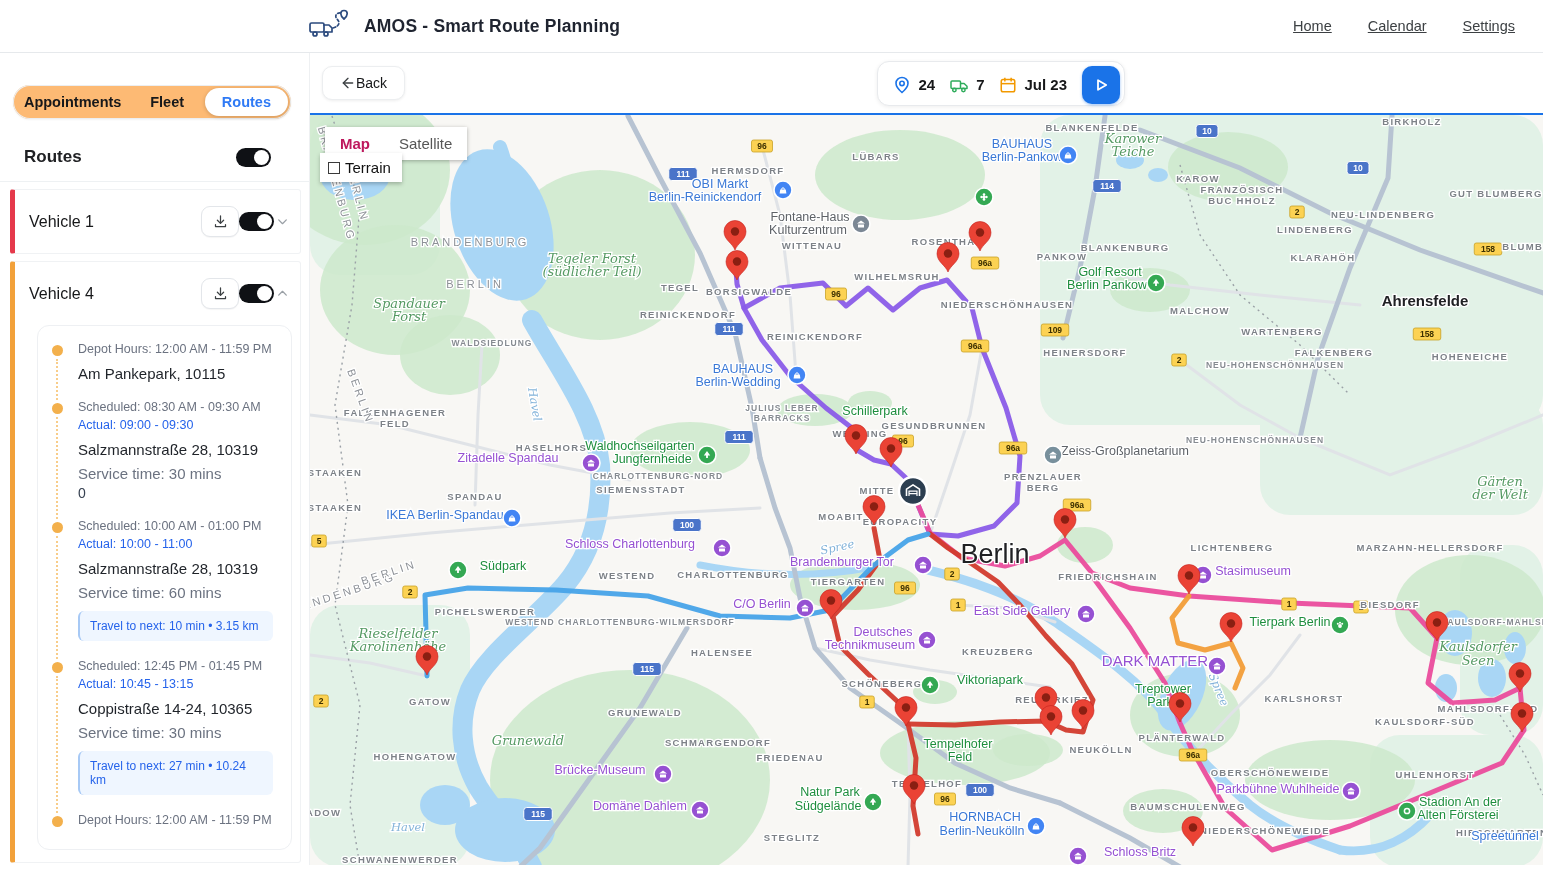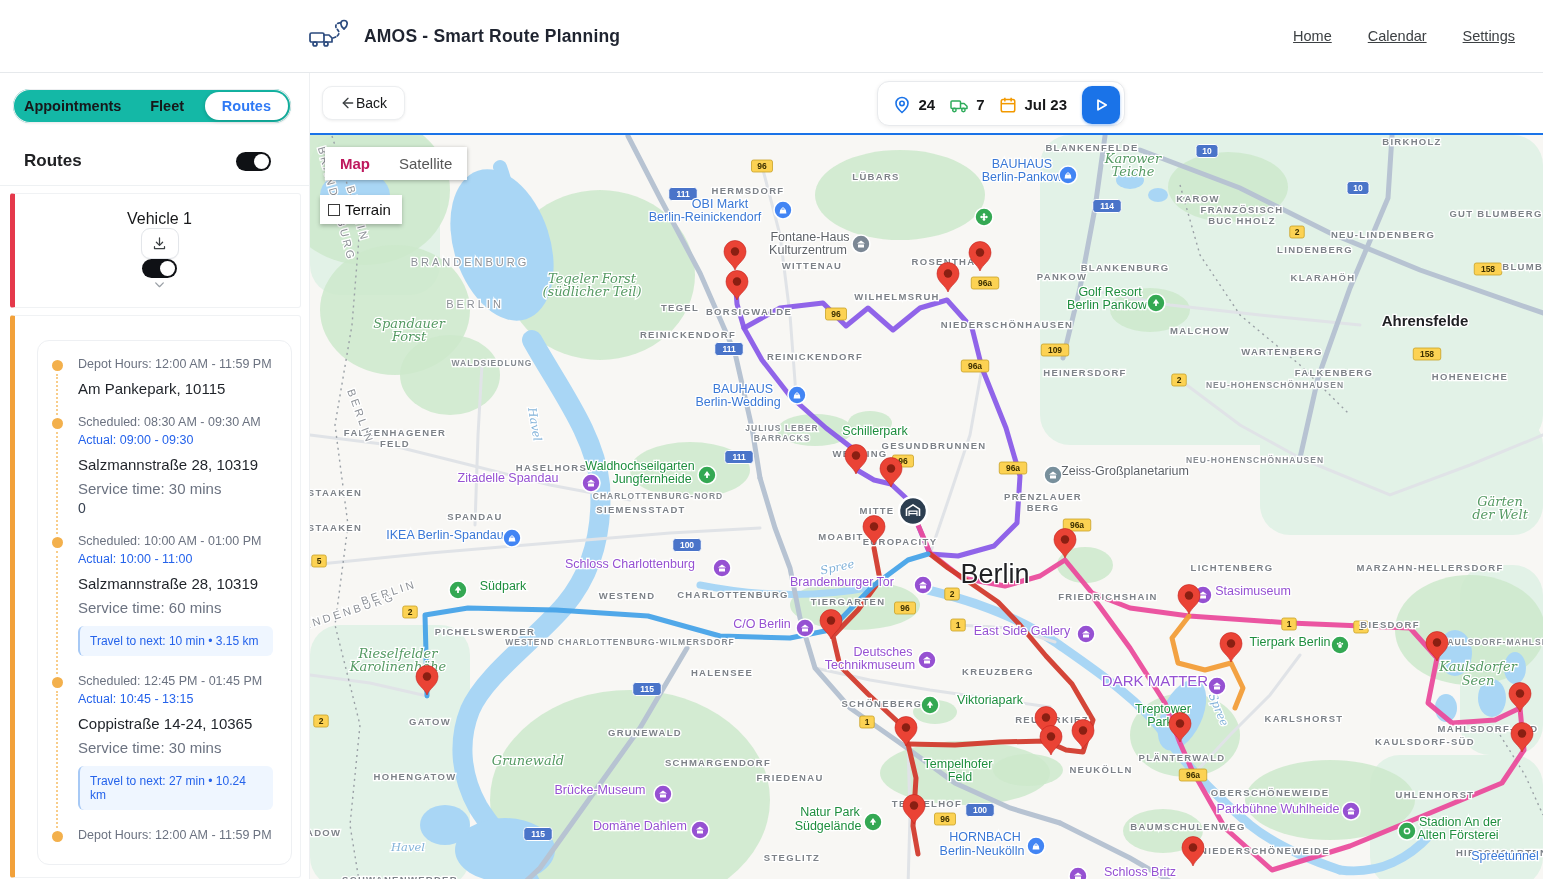--- a/index.html
+++ b/index.html
@@ -1,43 +1,43 @@
 <!DOCTYPE html>
 <html><head>
 <meta charset="utf-8">
 <style>
   html,body{margin:0;padding:0;width:1543px;height:879px;overflow:hidden;background:#fff;
     font-family:"Liberation Sans",sans-serif;color:#202124;}
   *{box-sizing:border-box;}
   
-  .app-header{height:73px;display:flex;align-items:center;padding-left:308px;padding-right:18px;
+  .app-header{height:53px;display:flex;align-items:center;padding-left:308px;padding-right:18px;
     border-bottom:1px solid #e6e9ec;background:#fff;}
   .logo{display:flex;align-items:center;margin-right:14px;}
   .app-title{font-size:17.5px;font-weight:bold;color:#1f2430;letter-spacing:.2px;}
   .top-nav{margin-left:auto;display:flex;gap:36px;font-size:14.5px;color:#3c4043;padding-right:10px;text-decoration:underline;}
   .top-nav span{cursor:pointer;}
   
   .content{display:flex;height:812px;}
   aside{width:310px;background:#fff;padding-top:16px;position:relative;overflow:hidden;border-right:1px solid #eef0f2;}
   main{flex:1;display:flex;flex-direction:column;min-width:0;}
   
-  .tabs{margin:0 18px 22px 13px;background:#14b8a6;border-radius:18px;display:flex;align-items:center;
+  .tabs{margin:16px 18px 22px 13px;background:#fdba74;border-radius:18px;display:flex;align-items:center;
     padding:3px;box-shadow:inset 0 0 0 1px #eceef0, 0 1px 2px rgba(0,0,0,.05);}
   .tab{text-align:center;font-weight:bold;font-size:14.5px;color:#17181a;padding:6px 0;border-radius:15px;cursor:pointer;}
   .tab:nth-child(1){flex:1.5;} .tab:nth-child(2){flex:1;} .tab:nth-child(3){flex:1.1;}
   .tab.active{background:#fff;color:#2f7af5;box-shadow:0 1px 4px rgba(0,0,0,.2);}
   
   .routes-head{display:flex;align-items:center;padding:6px 38px 14px 24px;border-bottom:1px solid #eef1f3;}
   .routes-head .t{font-size:17px;font-weight:bold;flex:1;}
   .switch{width:35px;height:19px;border-radius:10px;background:#0f1115;position:relative;flex:0 0 auto;cursor:pointer;}
   .switch::after{content:'';position:absolute;right:2px;top:2px;width:15px;height:15px;border-radius:50%;background:#fff;}
   
   .vehicle-card{margin:7px 8px 7px 10px;border:1px solid #f0f2f4;border-left:5px solid var(--vc,#ccc);
     border-radius:3px;background:#fff;padding:12px 8px 12px 12px;}
-  .vehicle-head{display:flex;align-items:center;padding:4px 2px;flex-direction:column;}
+  .vehicle-head{display:flex;align-items:center;padding:4px 2px;}
   .vehicle-name{font-size:16px;color:#17181a;flex:1;}
   .dl-btn{width:38px;height:31px;border:1px solid #e3e6ea;border-radius:9px;background:#fff;display:flex;
     align-items:center;justify-content:center;cursor:pointer;box-shadow:0 1px 1px rgba(0,0,0,.04);}
   .chev{width:16px;display:flex;align-items:center;justify-content:center;cursor:pointer;}
   .stops-panel{margin:12px 0 0 10px;border:1px solid #eef0f3;border-radius:12px;padding:16px 8px 4px 0;}
   .stop{display:flex;}
   .dotcol{width:38px;display:flex;flex-direction:column;align-items:center;flex:0 0 auto;}
   .dot{width:11px;height:11px;border-radius:50%;background:#f3b04c;margin-top:3px;flex:0 0 auto;}
   .vline{flex:1;width:0;border-left:2px dotted #f8cd8a;margin-top:3px;}
   .stop-body{flex:1;padding:0 10px 18px 2px;min-width:0;}
@@ -57,21 +57,21 @@
   .badge{display:flex;gap:7px;align-items:center;font-weight:600;font-size:15px;color:#17181a;}
   .play-btn{width:38px;height:38px;background:#1a73e8;border:none;border-radius:10px;display:flex;align-items:center;
     justify-content:center;cursor:pointer;box-shadow:0 1px 3px rgba(26,115,232,.45);}
   
   .map-wrap{flex:1;position:relative;border-top:2px solid #1a73e8;overflow:hidden;background:#f8f7f4;}
   #map-svg{position:absolute;left:0;top:0;}
   .map-controls{position:absolute;top:12px;left:15px;font-family:"Liberation Sans",sans-serif;}
   .mc-row{display:flex;background:#fff;box-shadow:0 1px 4px rgba(0,0,0,.3);height:33px;width:142px;}
   .mc-map{padding:0 15px;font-weight:bold;font-size:15px;display:flex;align-items:center;color:#be185d;cursor:pointer;}
   .mc-sat{padding:0 14px;color:#565656;font-size:15px;display:flex;align-items:center;cursor:pointer;}
-  .mc-terrain{position:absolute;top:48px;left:-5px;background:#fff;box-shadow:0 2px 4px rgba(0,0,0,.25);
+  .mc-terrain{position:absolute;top:26px;left:-5px;background:#fff;box-shadow:0 2px 4px rgba(0,0,0,.25);
     padding:6px 11px 6px 8px;display:flex;gap:5px;align-items:center;font-size:15px;color:#111;width:max-content;cursor:pointer;}
   .cb{width:12px;height:12px;border:1.6px solid #3a3a3a;background:#fff;display:inline-block;}
 </style>
 </head>
 <body>
 
 <header class="app-header">
   <span class="logo">
     <svg width="42" height="36" viewBox="0 0 42 36" fill="none" stroke="#2b4a7e" stroke-width="1.7" stroke-linecap="round" stroke-linejoin="round">
       <rect x="2" y="15" width="14" height="9" rx="1.5"></rect>
@@ -114,20 +114,36 @@
             </button>
             <div class="switch"></div>
             <div class="chev">
               <svg width="13" height="13" viewBox="0 0 24 24" fill="none" stroke="#9aa0a6" stroke-width="2.4" stroke-linecap="round" stroke-linejoin="round">
                 <path d="M5 9l7 7 7-7"></path>
               </svg>
             </div>
           </div>
         </div>
         <div class="vehicle-card" style="--vc: #f2a13a;">
+          <div class="vehicle-head">
+            <div class="vehicle-name">Vehicle 4</div>
+            <button class="dl-btn">
+              <svg width="15" height="15" viewBox="0 0 24 24" fill="none" stroke="#3c4043" stroke-width="2" stroke-linecap="round" stroke-linejoin="round">
+                <path d="M12 3v11"></path>
+                <path d="M7 10l5 5 5-5"></path>
+                <path d="M4 17v3h16v-3"></path>
+              </svg>
+            </button>
+            <div class="switch"></div>
+            <div class="chev">
+              <svg width="13" height="13" viewBox="0 0 24 24" fill="none" stroke="#9aa0a6" stroke-width="2.4" stroke-linecap="round" stroke-linejoin="round">
+                <path d="M5 15l7-7 7 7"></path>
+              </svg>
+            </div>
+          </div>
           <div class="stops-panel">
             <div class="stop">
               <div class="dotcol">
                 <div class="dot"></div>
                 <div class="vline"></div>
               </div>
               <div class="stop-body">
                 <div class="s-title">Depot Hours: 12:00 AM - 11:59 PM</div>
                 <div class="s-addr">Am Pankepark, 10115</div>
               </div>

